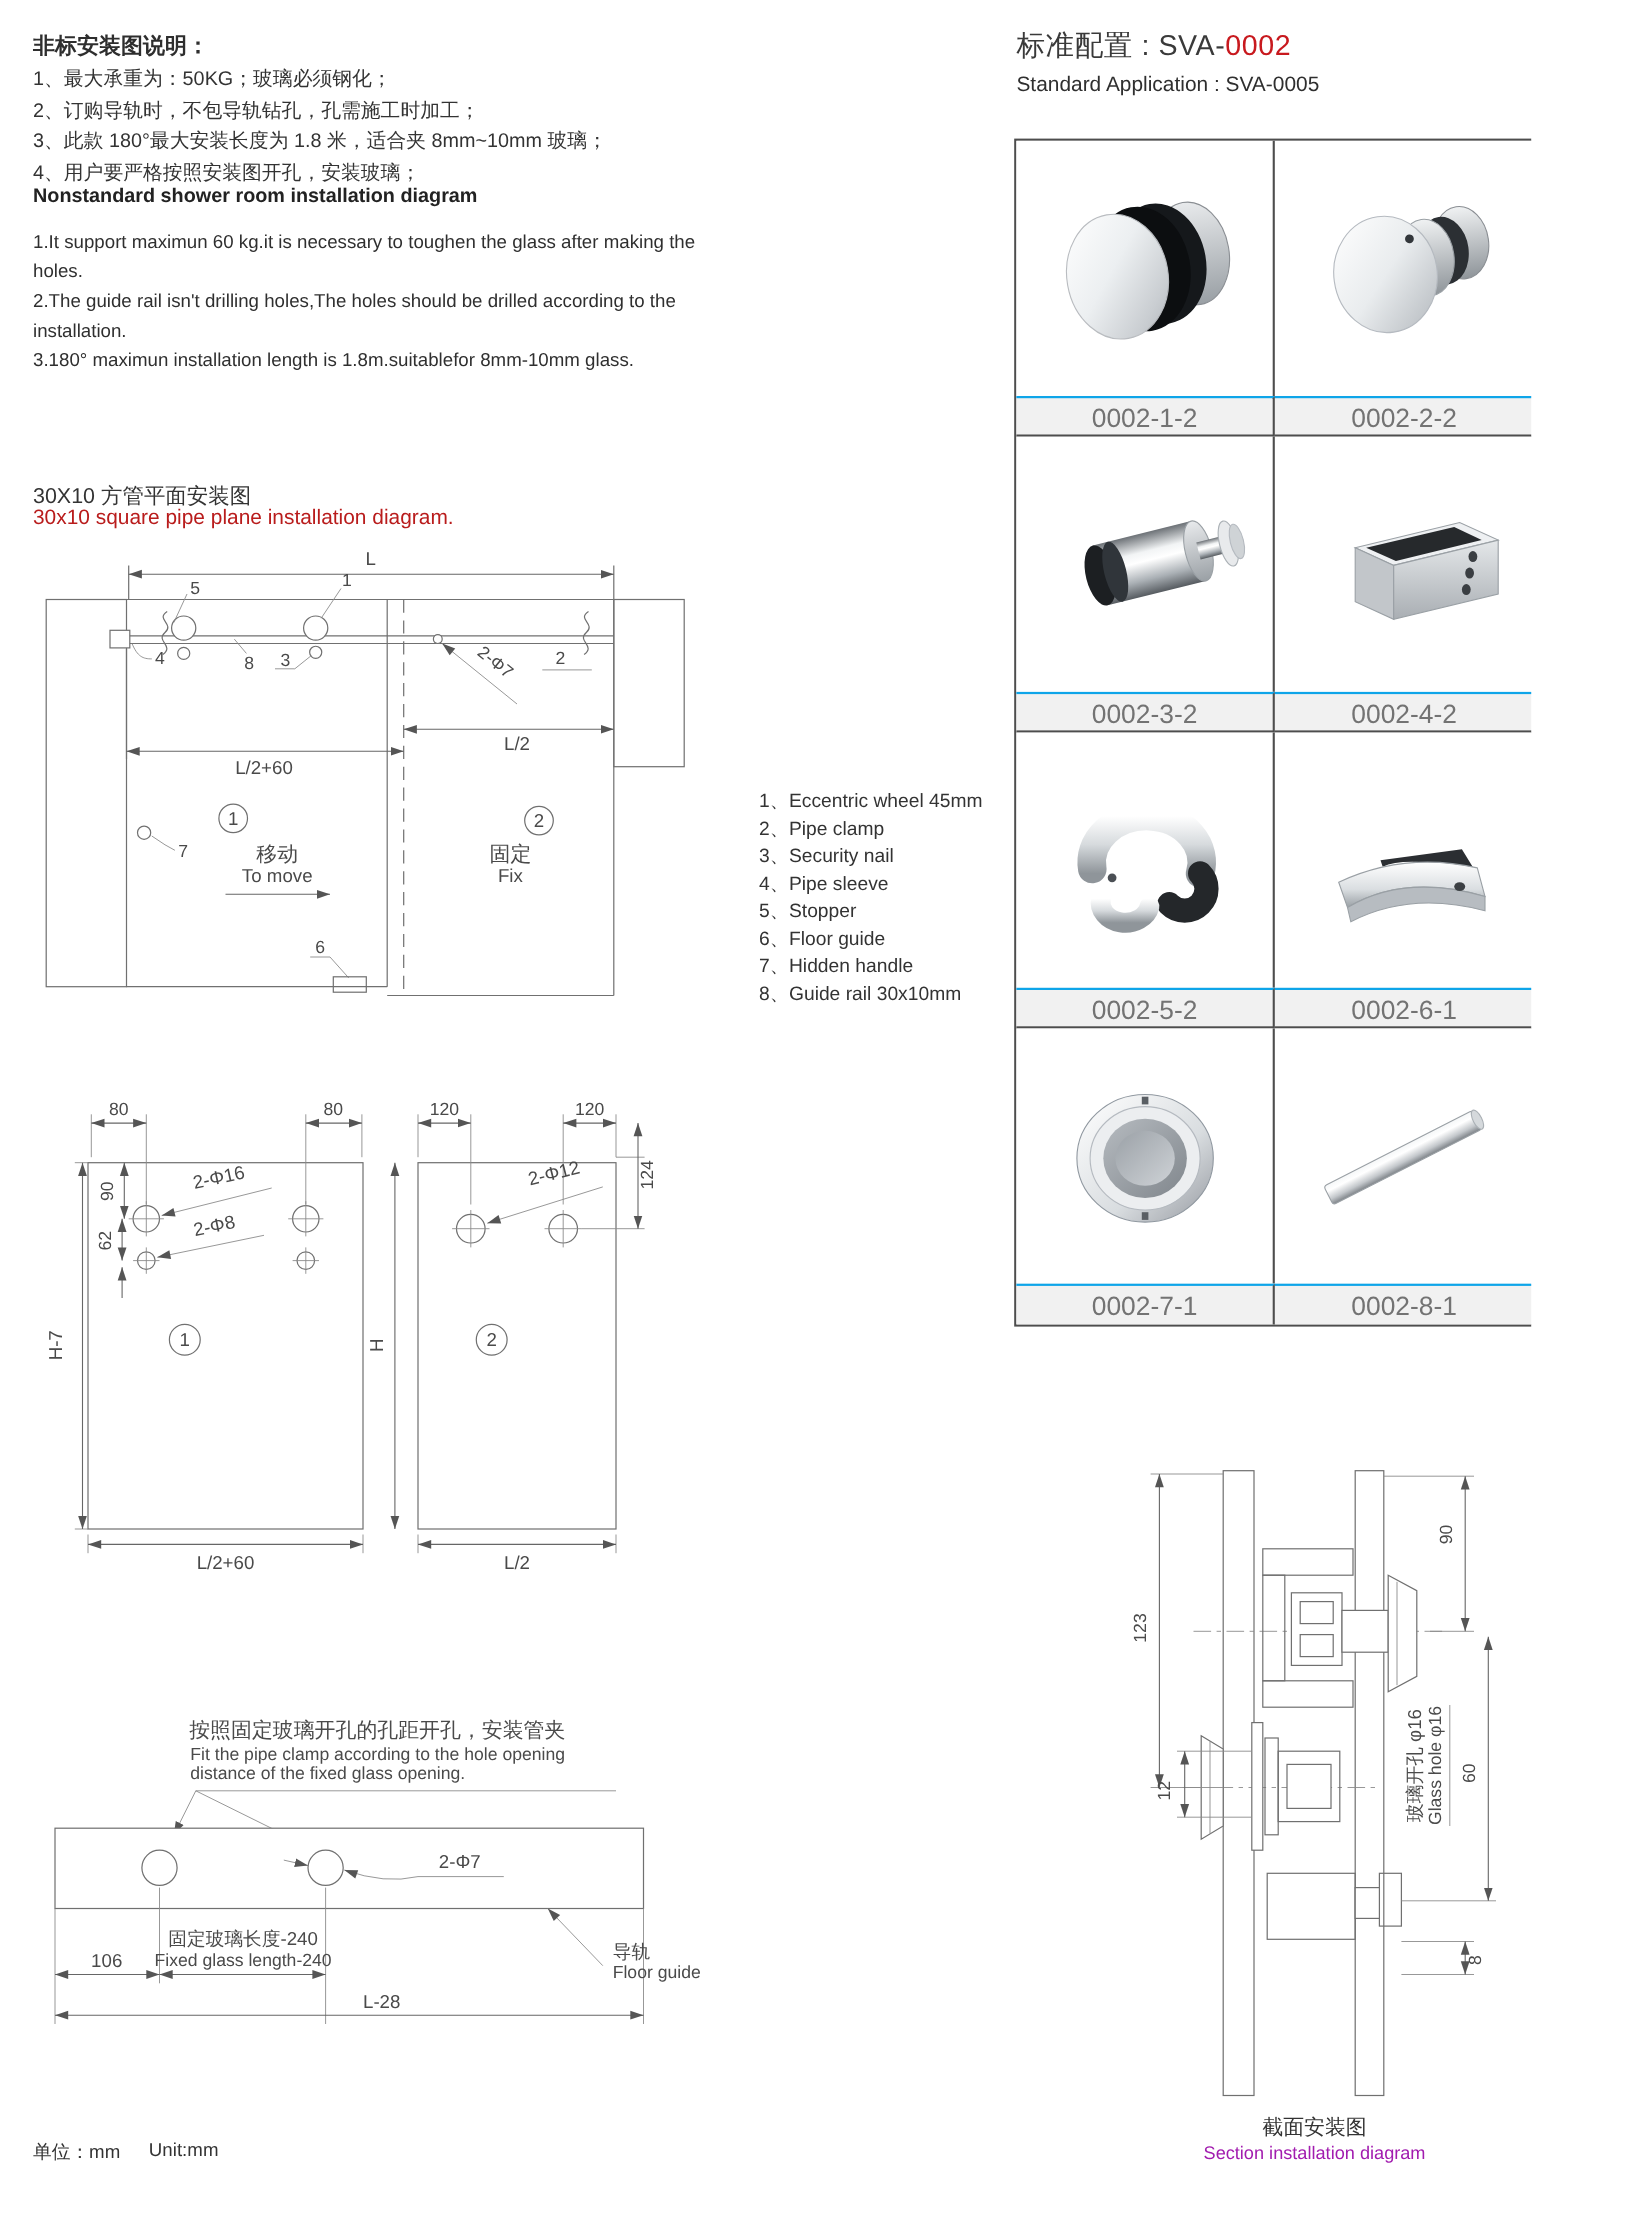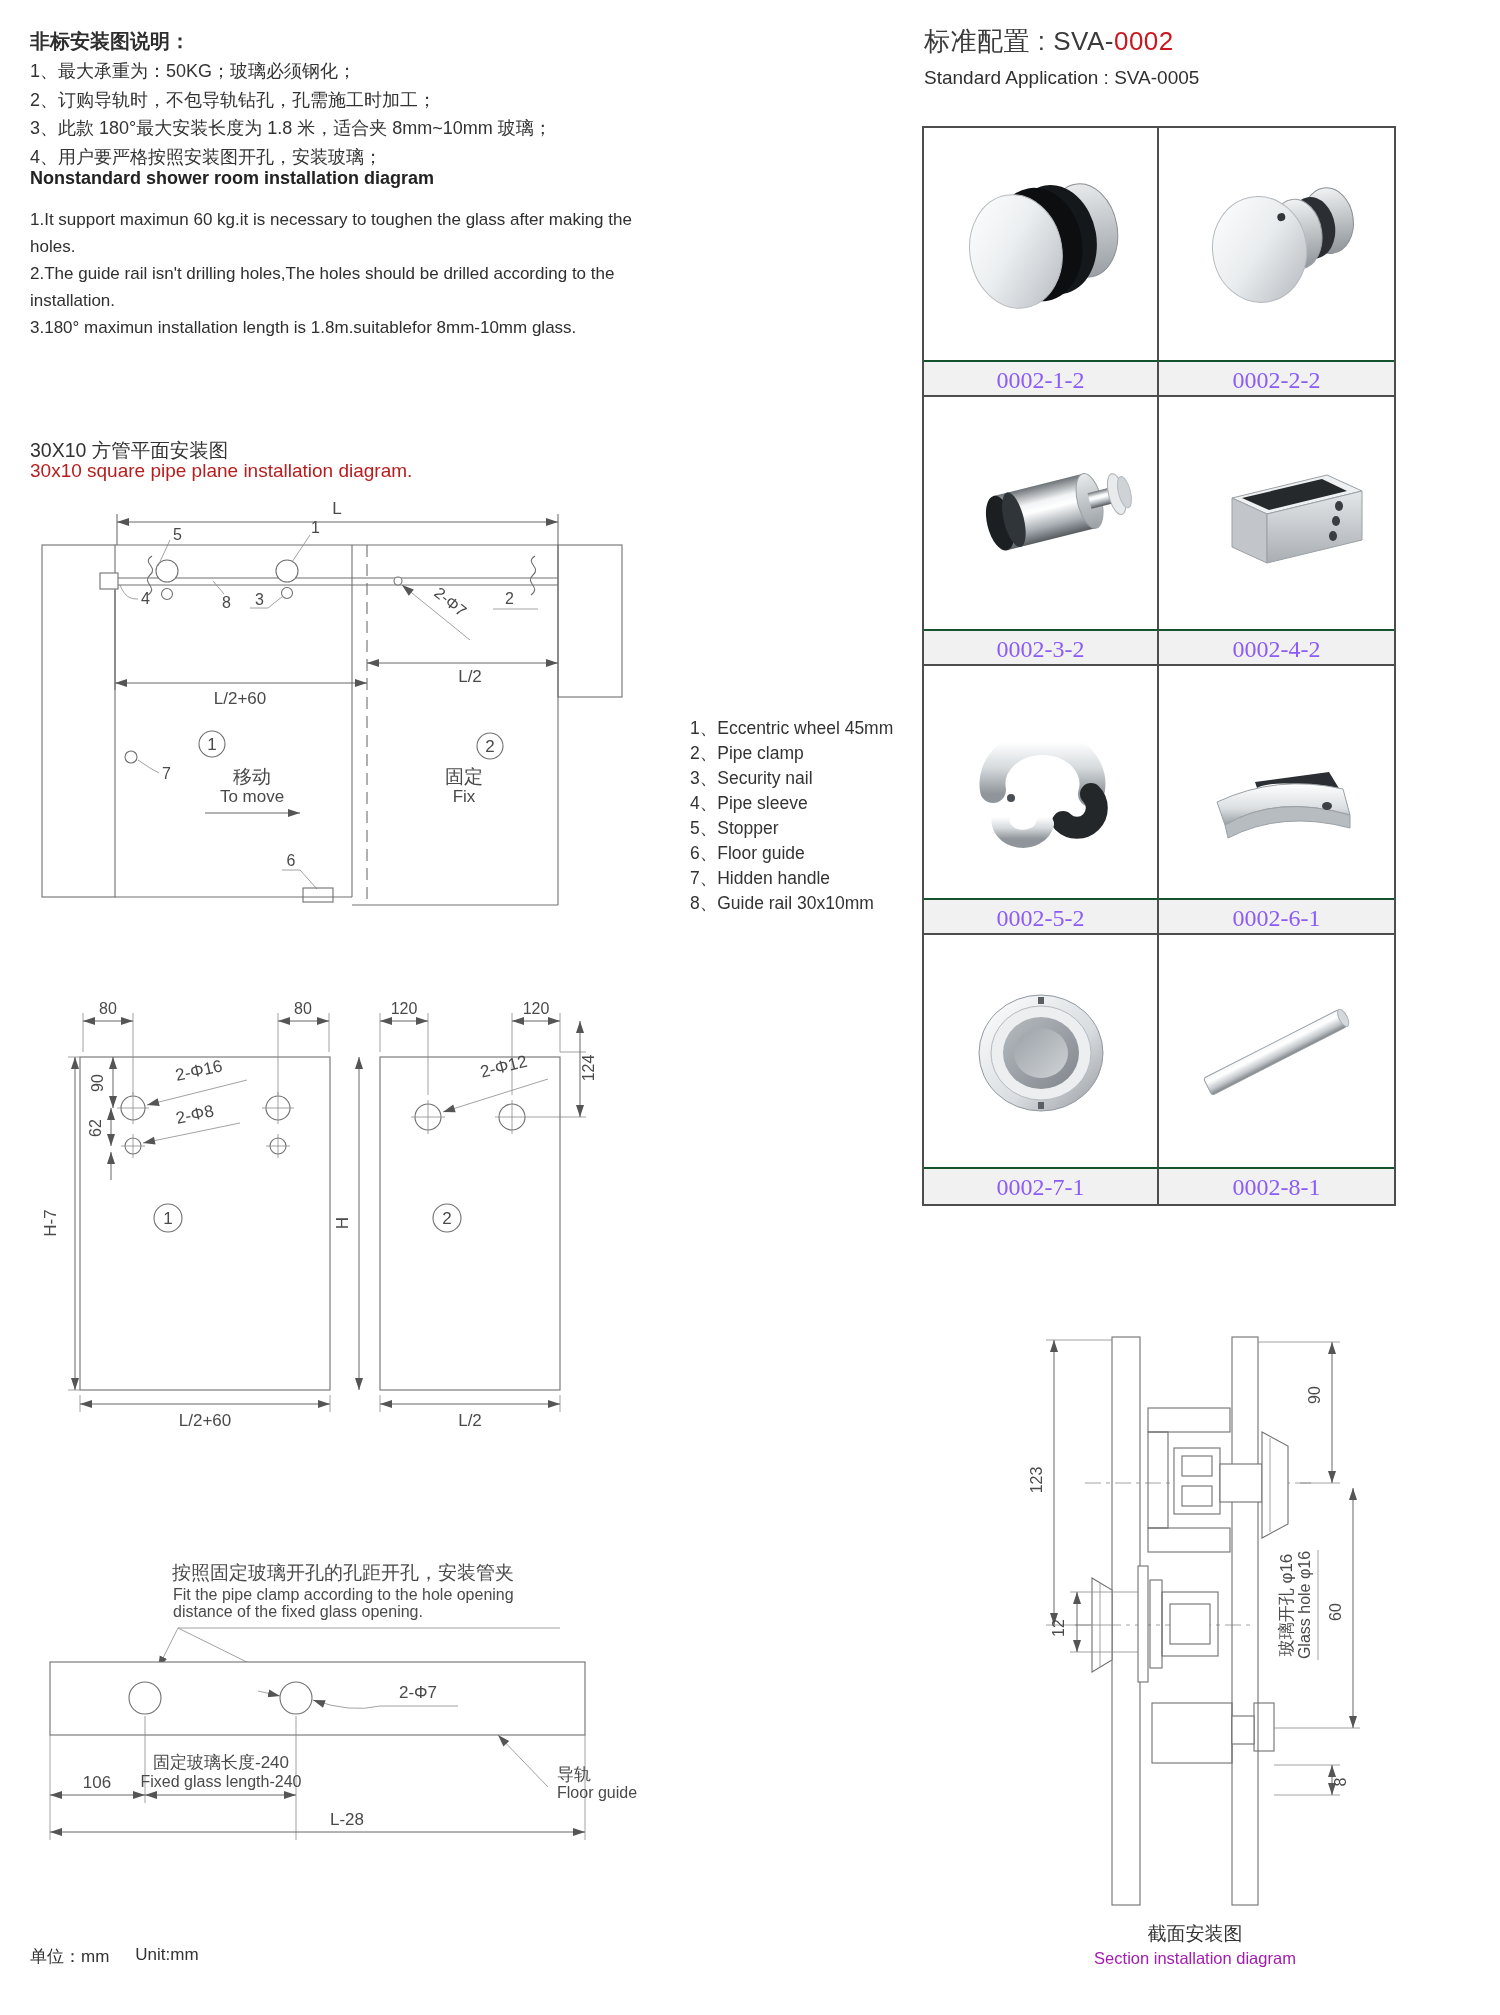--- a/index.html
+++ b/index.html
@@ -1,17 +1,17 @@
 <!DOCTYPE html>
 <html><head>
 <meta charset="utf-8">
 <style>
   html,body { margin:0; padding:0; background:#fff; }
   .page { position:relative; width:1392px; height:2015px; background:#fff;
-          font-family:"Liberation Sans","DejaVu Sans",sans-serif; color:#333; overflow:hidden;padding-left:21px; }
+          font-family:"Liberation Sans","DejaVu Sans",sans-serif; color:#333; overflow:hidden; }
   .abs { position:absolute; }
 
   
   .cn-head   { left:30px; top:28px;  font-size:20px; font-weight:bold; color:#2e2e2e; }
   .cn-notes  { left:30px; top:57px;  font-size:18px; line-height:28.5px; color:#333; }
   .en-head   { left:30px; top:168px; font-size:18px; font-weight:bold; color:#222; }
   .en-notes  { left:30px; top:206px; width:632px; font-size:17px; line-height:27px; color:#2f2f2f; }
 
   .hdr       { left:924px; top:24px; }
   .hdr-cn    { font-size:26px; color:#3a3a3a; letter-spacing:0.5px; }
@@ -24,22 +24,22 @@
   .parts-cn { left:690px; top:505px; font-size:18px; line-height:25px; color:#333; }
   .parts-en { left:690px; top:716px; font-size:17.5px; line-height:25px; color:#333; }
 
   
   .pgrid { left:922px; top:126px; width:474px; box-sizing:border-box;
            border:2px solid #4d4d4d; display:grid; grid-template-columns:1fr 1fr; }
   .pcell { box-sizing:border-box; }
   .pimg  { height:232px; display:flex; align-items:center; justify-content:center; background:#fff; }
   .colL  { border-right:2px solid #4d4d4d; }
   .plab  { height:37px; line-height:37px; text-align:center; background:#f1f1f1;
-           border-top:2px solid #14532d; border-bottom:2px solid #4d4d4d;
-           font-size:24px; color:#8b5cf6;font-family:Liberation Serif, serif; }
+           border-top:2px solid #0ea5e9; border-bottom:2px solid #4d4d4d;
+           font-size:24px; color:#737373; }
   .plab.last { border-bottom:none; }
 
   .sec-cap-cn { left:1095px; top:1921px; width:200px; text-align:center; font-size:19px; color:#333; }
   .sec-cap-en { left:1030px; top:1949px; width:330px; text-align:center; font-size:16.5px; color:#a21caf; }
 
   .footer { left:30px; top:1945px; font-size:17px; color:#333; display:flex; gap:26px; }
 
   
   svg { overflow:visible; }
   svg text { font-family:"Liberation Sans","DejaVu Sans",sans-serif; fill:#4a4a4a; }

